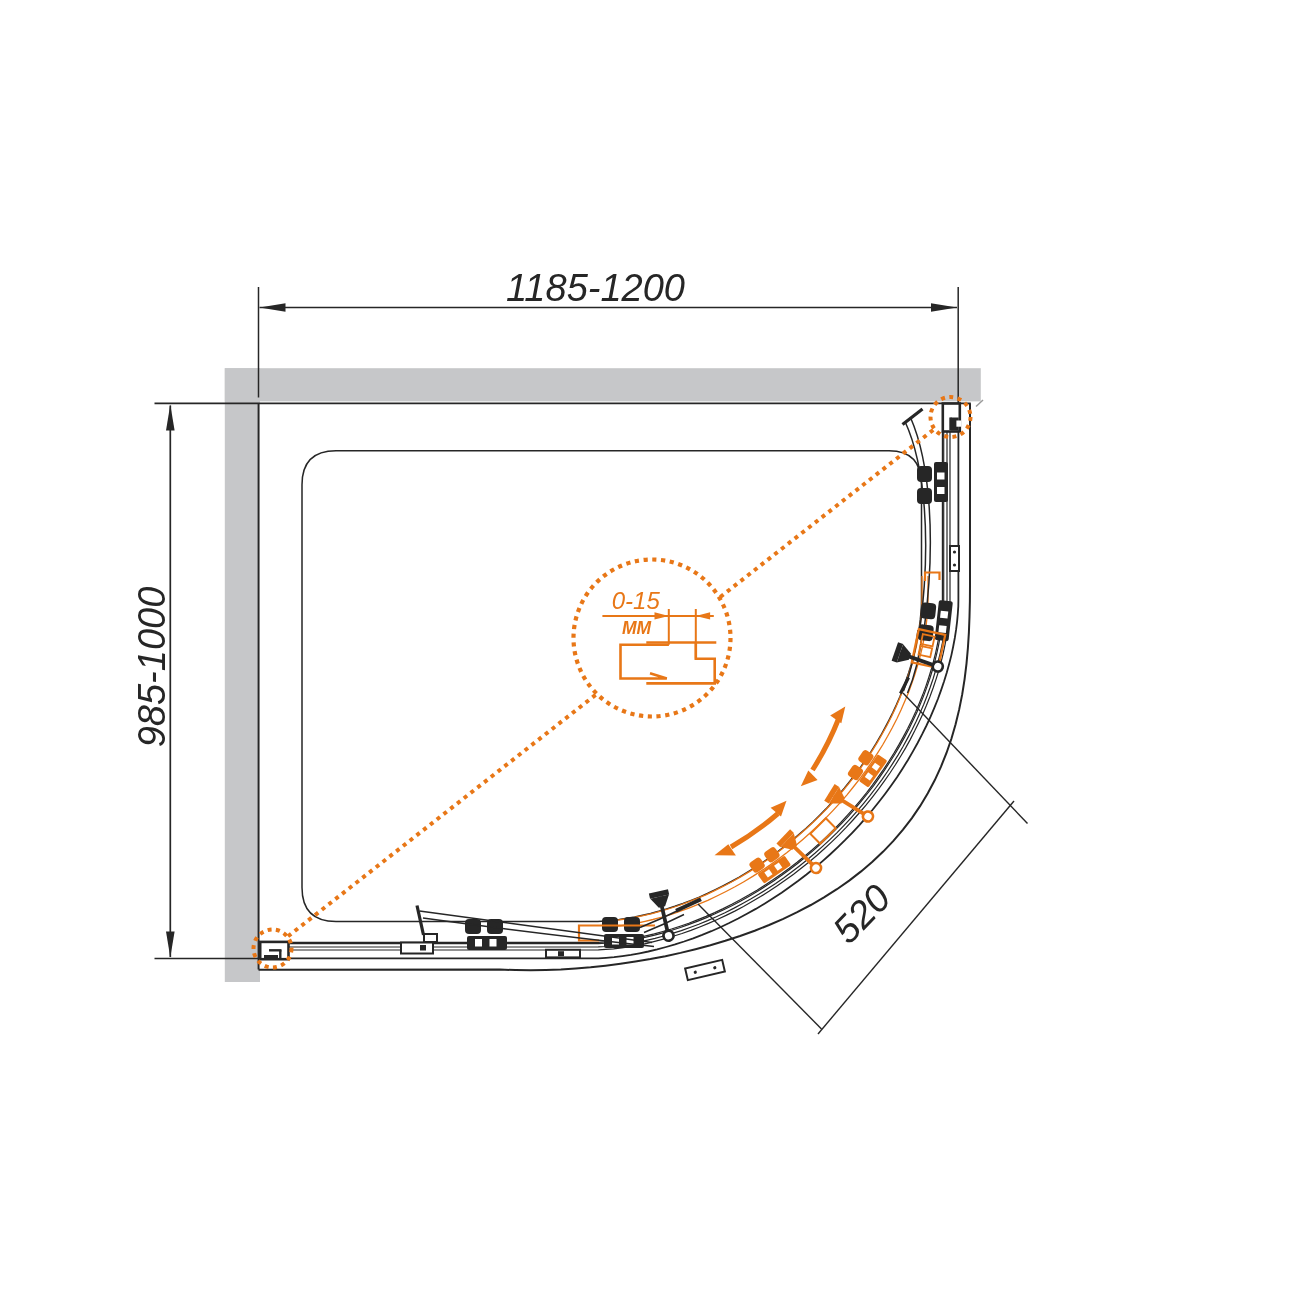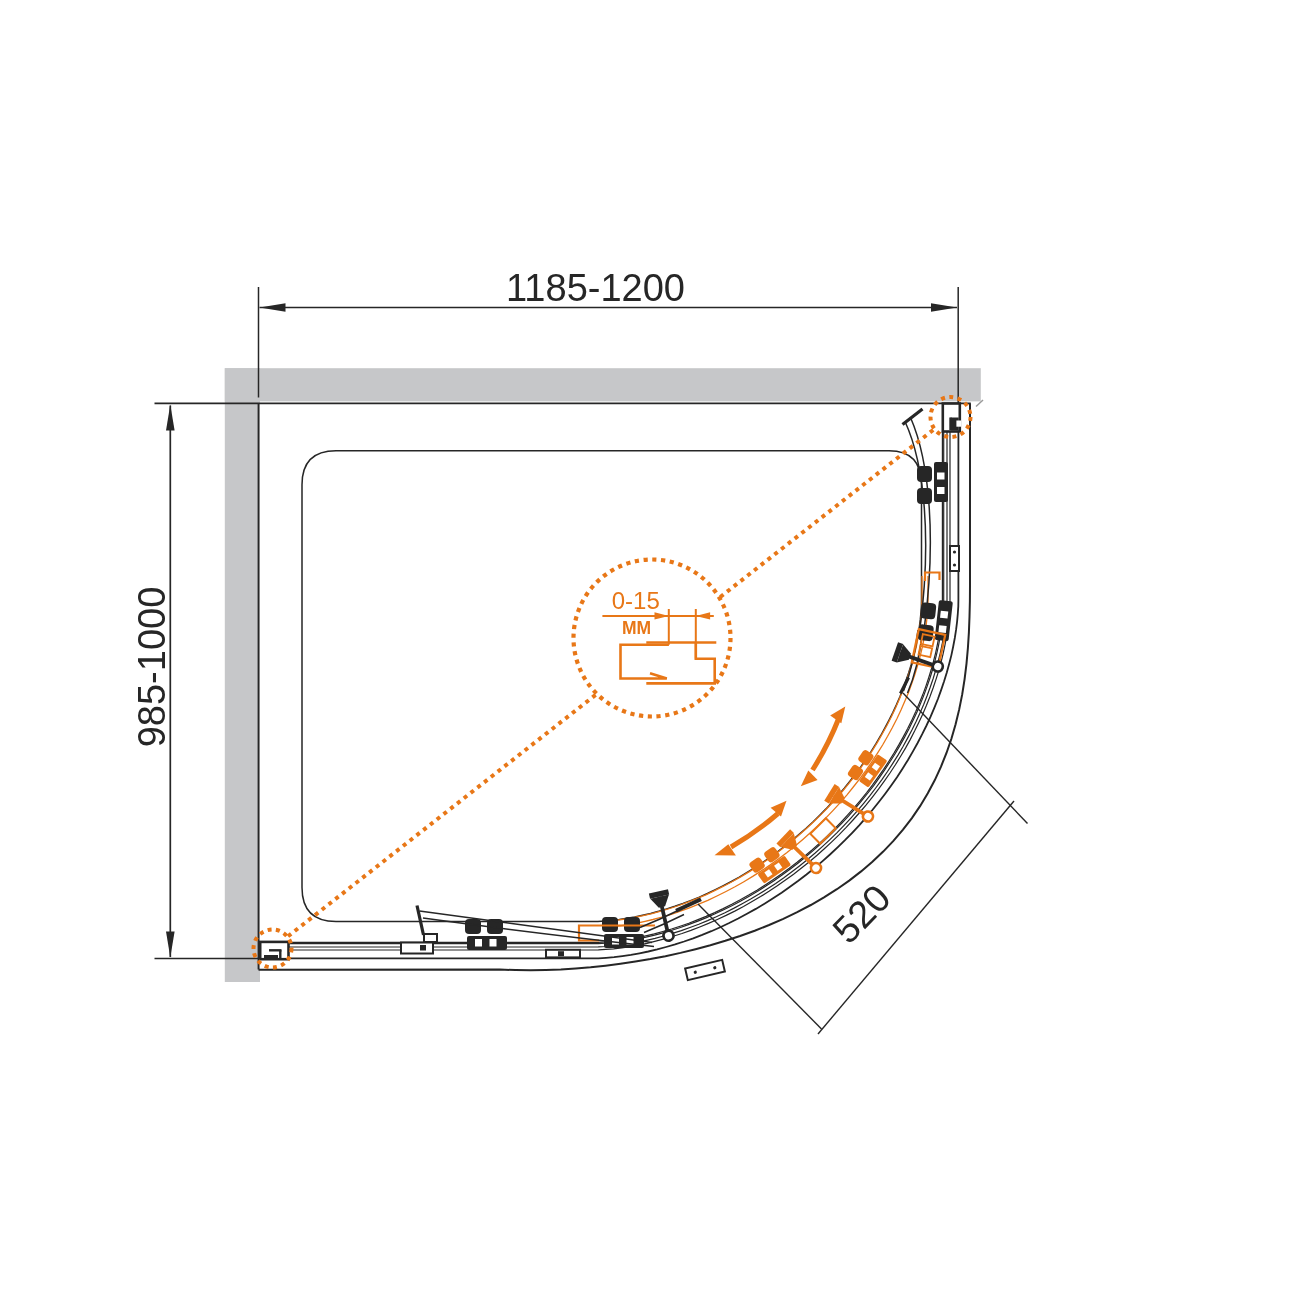--- a/index.html
+++ b/index.html
@@ -1,16 +1,16 @@
 <!DOCTYPE html>
 <html><head>
 <meta charset="utf-8">
 <style>
 html,body{margin:0;padding:0;background:#fff;}
-#wrap{width:1300px;height:1300px;position:relative;overflow:hidden;}
+#wrap{width:1300px;height:1300px;position:relative;overflow:hidden;font-style:italic;}
 text{font-family:"Liberation Sans",sans-serif;}
 </style>
 </head>
 <body>
 <div id="wrap">
 <svg width="1300" height="1300" viewBox="0 0 1300 1300">
 
 <rect x="0" y="0" width="1300" height="1300" fill="#ffffff"></rect>
 
 <rect x="224.8" y="368.2" width="756" height="33.2" fill="#c6c7c9"></rect>

